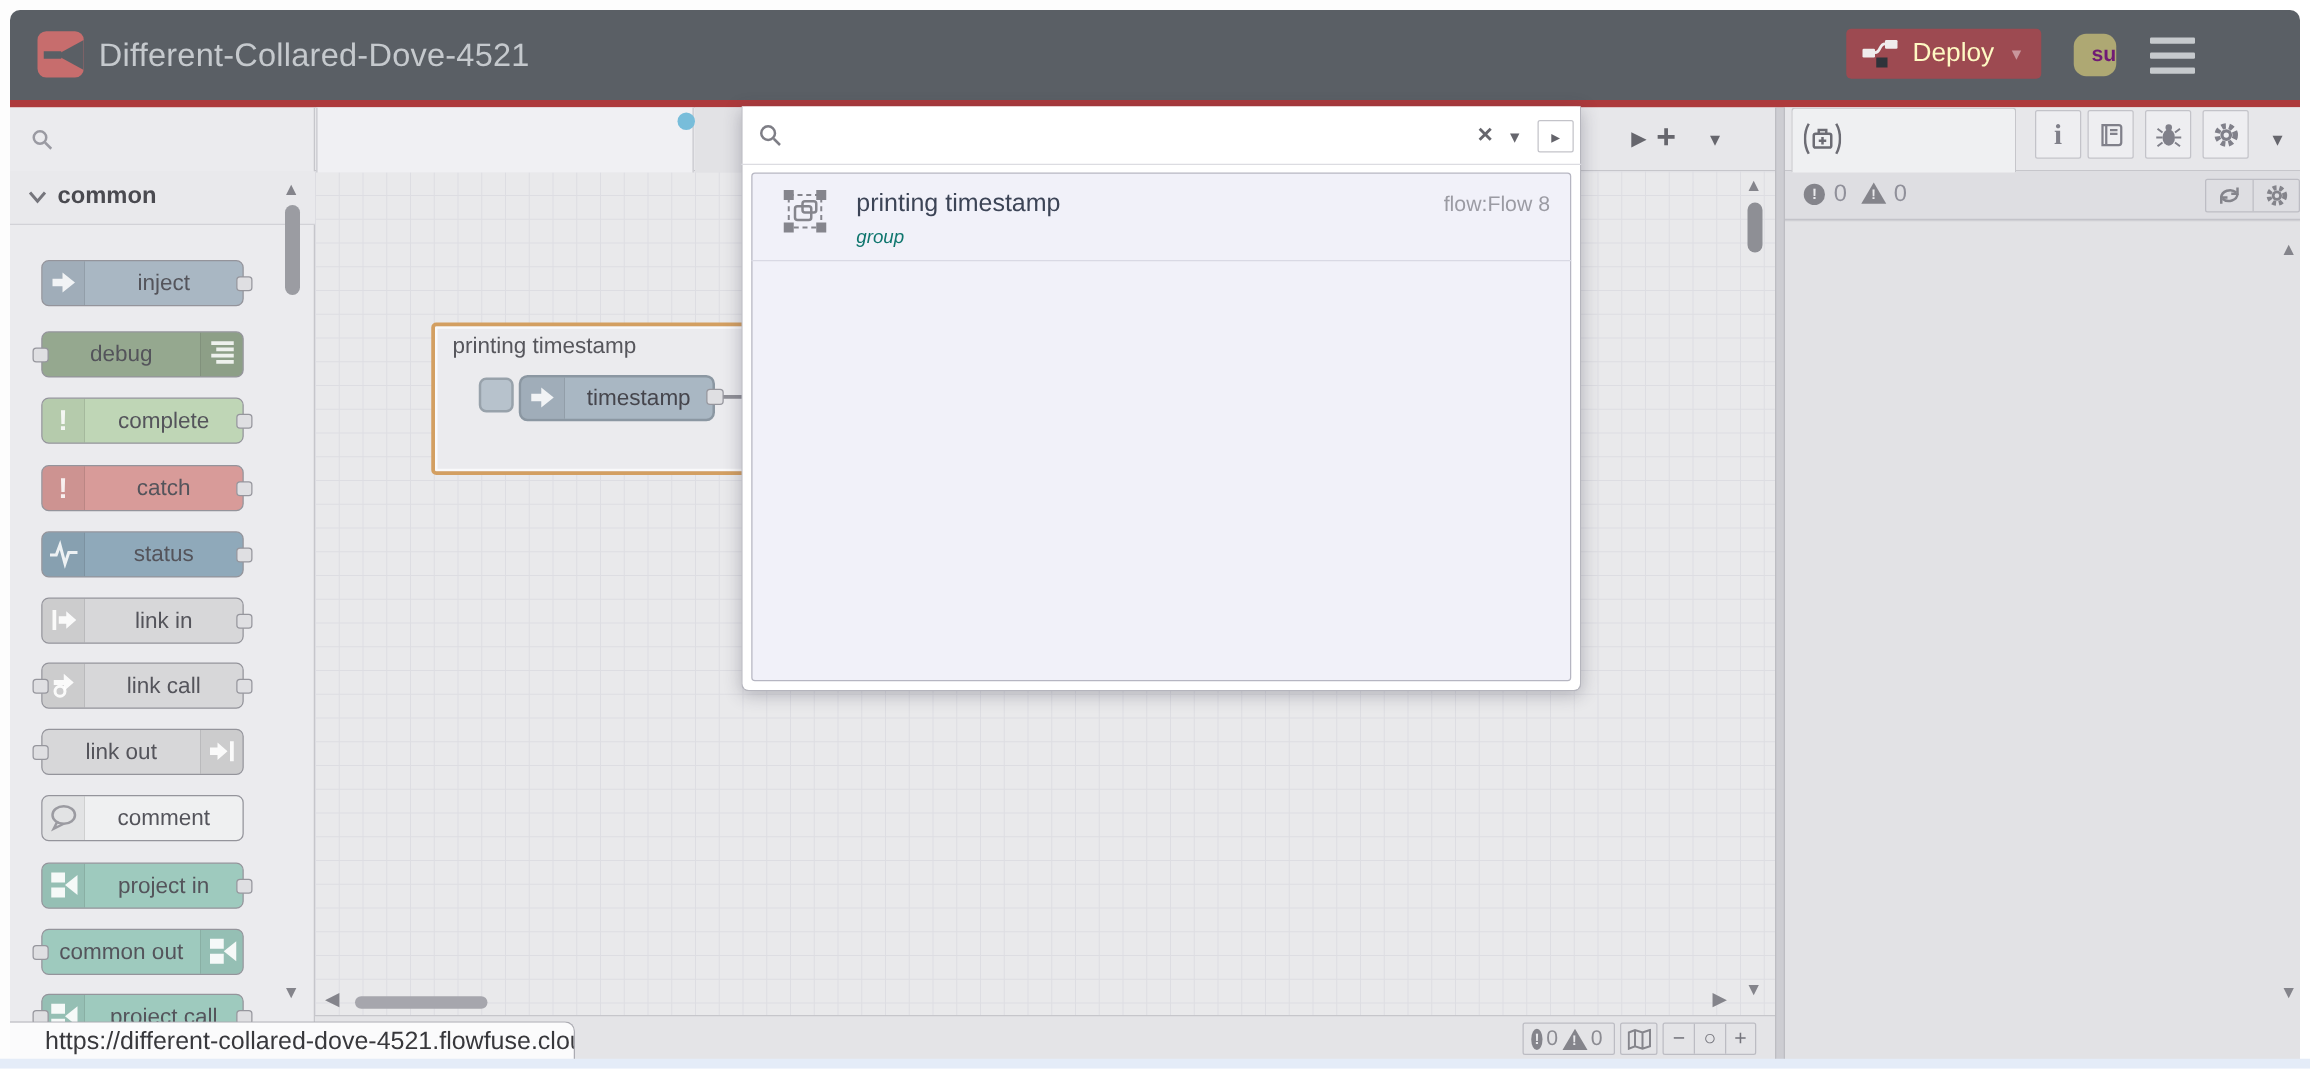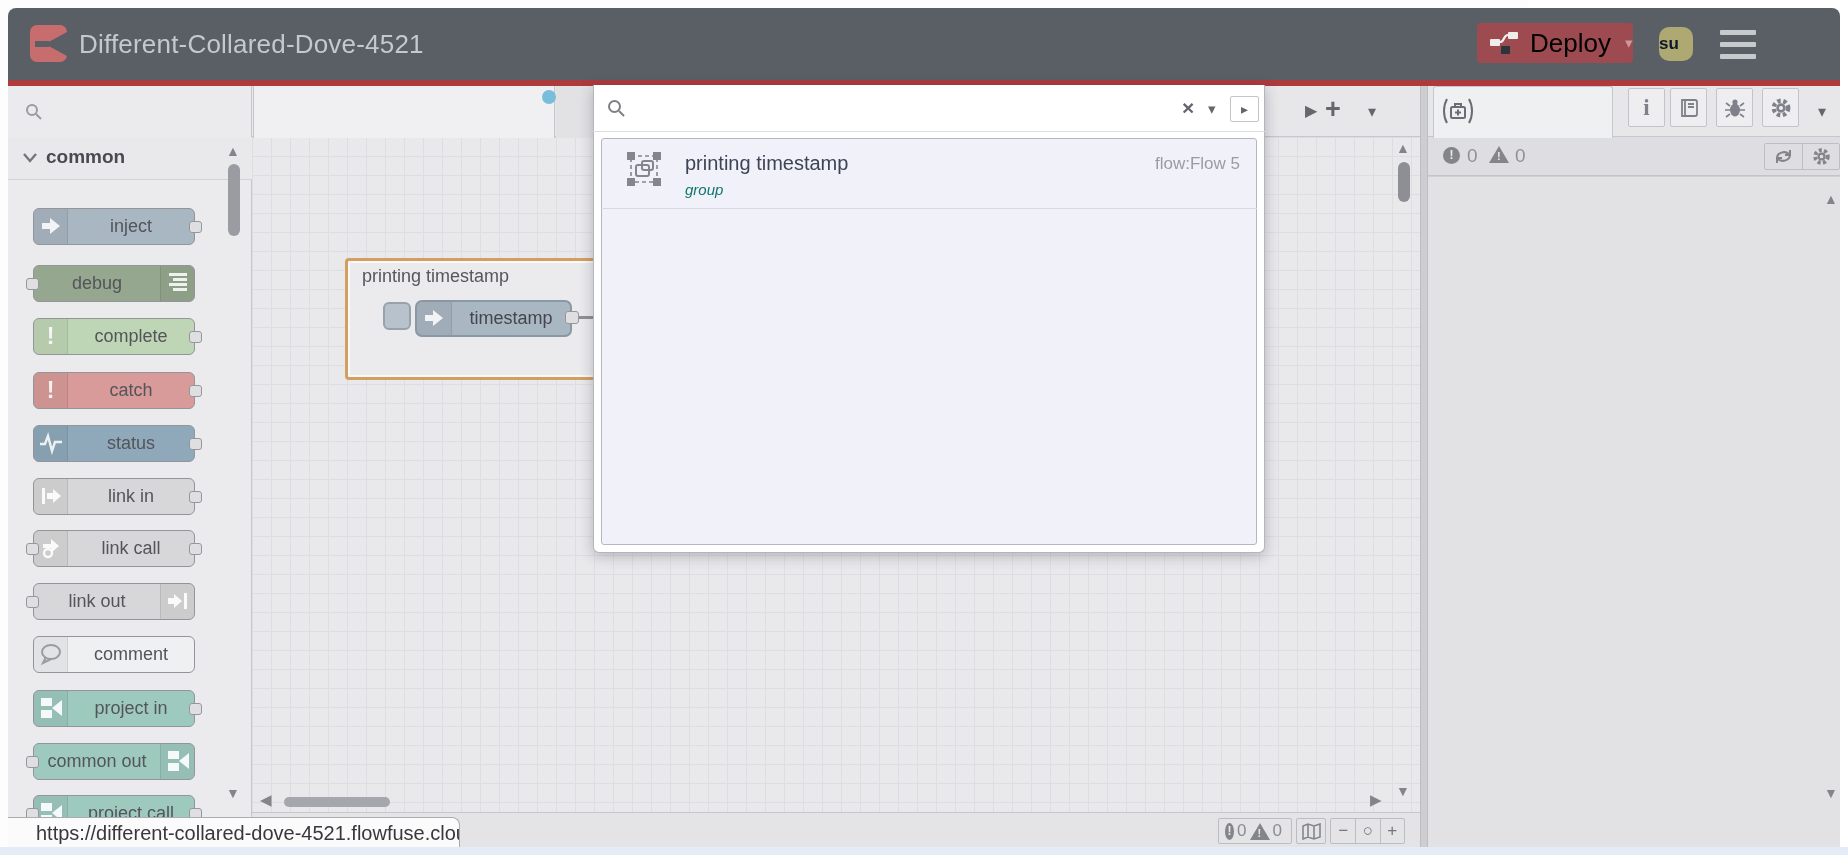--- a/index.html
+++ b/index.html
@@ -5,23 +5,23 @@
   * { margin:0; padding:0; box-sizing:border-box; }
   html,body { width:1848px; height:855px; background:#fff; font-family:"Liberation Sans", sans-serif; overflow:hidden; }
   #app { position:relative; width:1528px; height:855px; background:#fdfdfd; }
   .abs { position:absolute; }
 
   
   .header { left:8px; top:8px; width:1832px; height:72px; background:#5a5f65; border-radius:8px 8px 0 0; }
   .logo { left:30px; top:25px; width:37px; height:37px; background:#c76d6d; border-radius:7px; }
   .app-title { left:79px; top:8px; height:72px; line-height:72px; font-size:26px; color:#c5c9cd; letter-spacing:.2px; }
   .deploy-btn { left:1477px; top:23px; width:156px; height:40px; background:#9d4a51; border-radius:4px; display:flex; align-items:center; padding:0 12px; cursor:pointer; }
-  .deploy-label { color:#000000; font-size:26px; margin-left:9px; }
+  .deploy-label { color:#fef9c3; font-size:21px; margin-left:9px; }
   .deploy-caret { color:#c9979c; font-size:15px; margin-left:14px; }
-  .avatar { left:1659px; top:27px; width:34px; height:34px; background:#aea873; border-radius:10px; color:#0f172a; font-size:17px; font-weight:bold; text-align:left; line-height:34px; }
+  .avatar { left:1659px; top:27px; width:34px; height:34px; background:#aea873; border-radius:10px; color:#701a75; font-size:17px; font-weight:bold; text-align:right; line-height:34px; }
   .hamburger { left:1720px; top:30px; width:36px; height:29px; display:flex; flex-direction:column; justify-content:space-between; cursor:pointer; }
   .hamburger span { display:block; height:5px; background:#c6cacd; border-radius:1px; }
   .redline { left:8px; top:80px; width:1832px; height:6px; background:#ad3a3c; }
 
   
   .palette-bg { left:8px; top:86px; width:244px; height:762px; background:#ebebee; border-right:1px solid #c6c6cb; }
   .canvas-grid { left:252px; top:137px; width:1168px; height:675px;
     background-color:#e9e9eb;
     background-image:linear-gradient(#dddde2 1px, transparent 1px),linear-gradient(90deg,#dddde2 1px, transparent 1px);
     background-size:19px 19px; }
@@ -430,19 +430,19 @@
     <rect x="6" y="6" width="26" height="26" fill="none" stroke="#85858d" stroke-width="1.6" stroke-dasharray="4 3"></rect>
     <rect x="2" y="2" width="8" height="8" fill="#85858d"></rect>
     <rect x="28" y="2" width="8" height="8" fill="#85858d"></rect>
     <rect x="2" y="28" width="8" height="8" fill="#85858d"></rect>
     <rect x="28" y="28" width="8" height="8" fill="#85858d"></rect>
     <rect x="11" y="15" width="13" height="11" rx="2" fill="none" stroke="#85858d" stroke-width="2"></rect>
     <rect x="17" y="11" width="11" height="9" rx="2" fill="none" stroke="#85858d" stroke-width="2"></rect>
   </svg>
   <div class="abs res-title">printing timestamp</div>
   <div class="abs res-sub">group</div>
-  <div class="abs res-flow">flow:Flow 5</div>
+  <div class="abs res-flow">flow:Flow 8</div>
 
   
   <div class="abs url-tip">https://different-collared-dove-4521.flowfuse.cloud/#</div>
   <div class="abs bottom-strip"></div>
 
 </div>
 
 </body></html>

